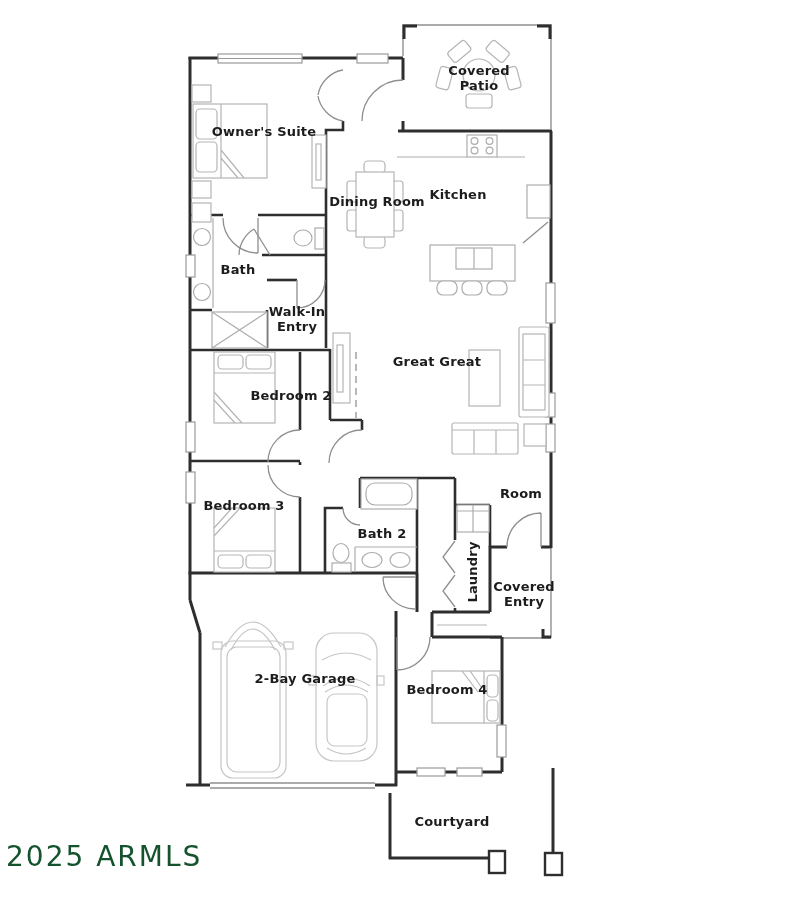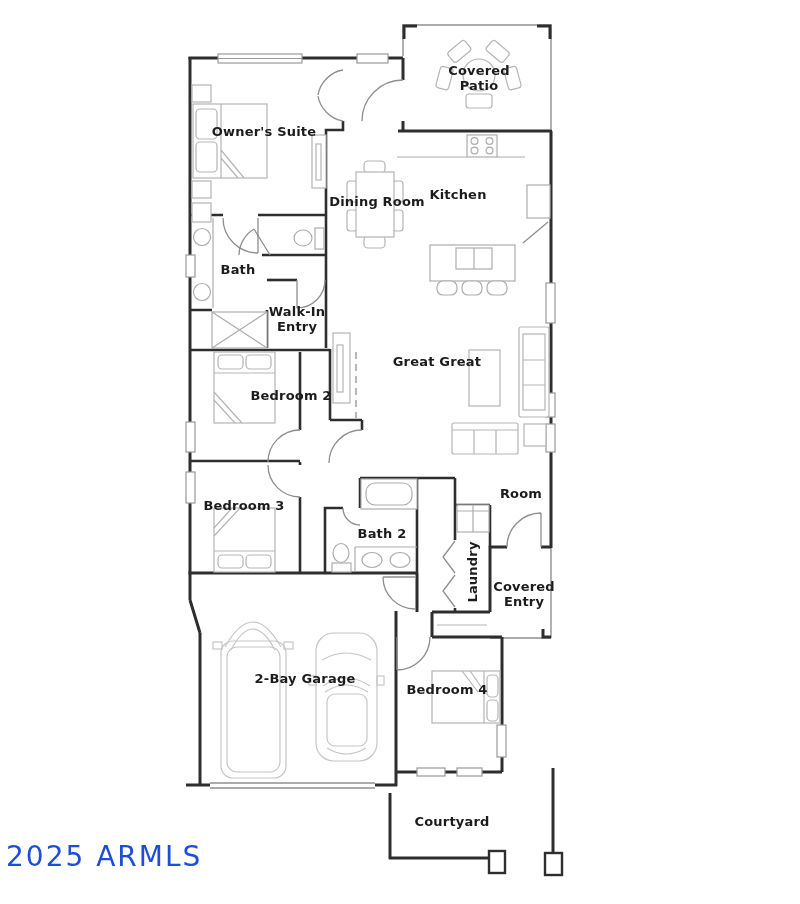--- a/index.html
+++ b/index.html
@@ -5,21 +5,21 @@
   html,body{margin:0;padding:0;background:#ffffff;}
   #page{position:relative;width:800px;height:904px;background:#ffffff;overflow:hidden;
         font-family:"DejaVu Sans","Liberation Sans",sans-serif;}
   #plan-svg{position:absolute;left:0;top:0;}
   .room-label{position:absolute;transform:translate(-50%,-50%);color:#1c1c1c;
               font-size:13px;font-weight:700;letter-spacing:.2px;text-align:center;
               line-height:1.12;white-space:normal;}
   .room-label.wrap{width:72px;}
   .room-label.rot{transform:translate(-50%,-50%) rotate(-90deg);white-space:nowrap;}
   #watermark{position:absolute;left:6px;top:840px;font-size:28px;font-weight:400;
-             color:#1d4ed8;letter-spacing:2px;white-space:nowrap;}
+             color:#14532d;letter-spacing:2px;white-space:nowrap;}
 </style>
 </head>
 <body>
 
 <div id="page">
 
 <svg id="plan-svg" width="800" height="904" viewBox="0 0 800 904">
 
   <g stroke="#909090" stroke-width="1.4" fill="none">
     <path d="M403,56 V25 H551 V129"></path>

